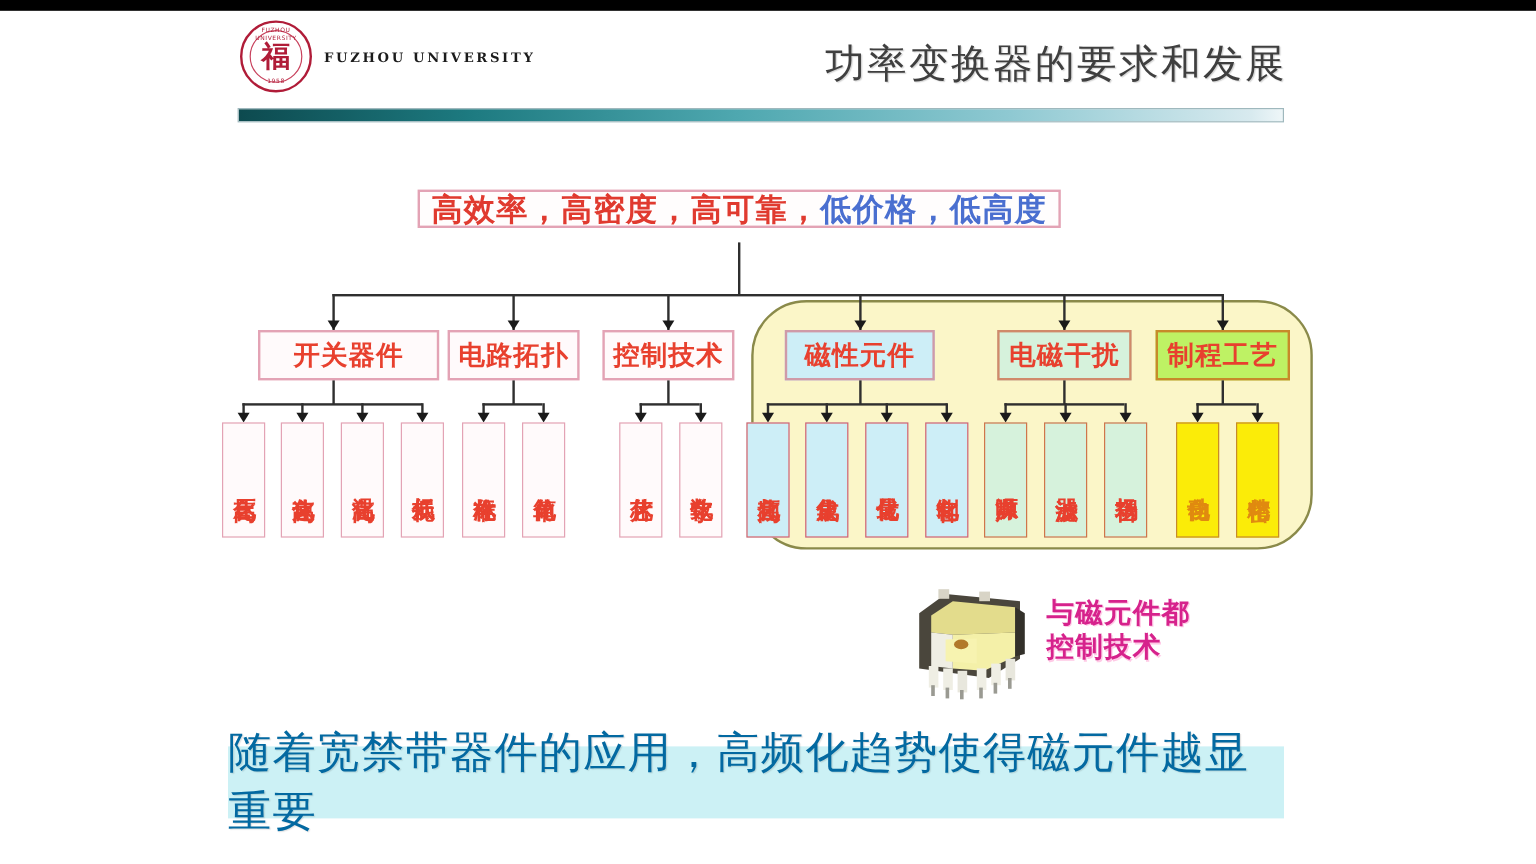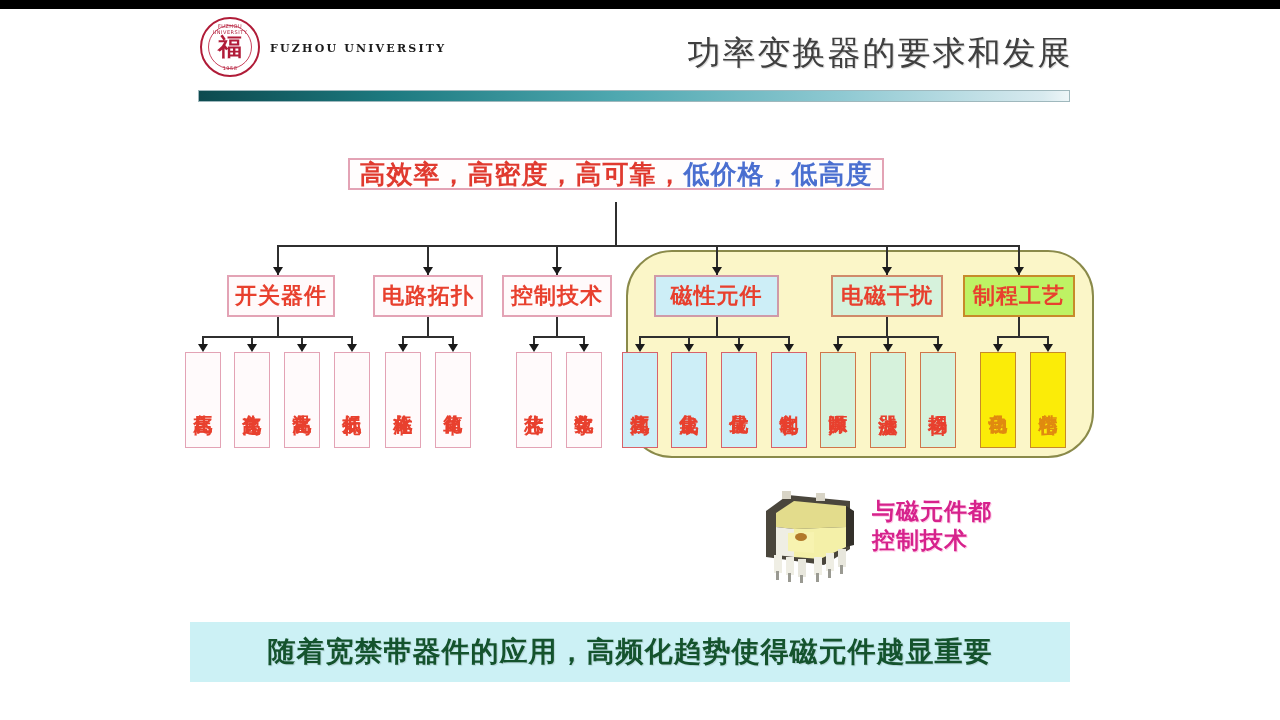--- a/index.html
+++ b/index.html
@@ -82,22 +82,22 @@
   #transformer{position:absolute;left:758px;top:487px;width:100px;height:96px;}
   
   #annotation{position:absolute;left:872px;top:497px;width:190px;
      font-family:"DejaVu Serif","Liberation Serif",serif;font-weight:bold;font-size:23px;
      line-height:1.25;color:#d6228c;letter-spacing:1px;
      text-shadow:1px 1px 0 rgba(255,180,220,.7);}
 
   
   #banner{position:absolute;left:190px;top:622px;width:880px;height:60px;
      background:#ccf1f5;display:flex;align-items:center;justify-content:center;}
-  #banner-text{font-family:"DejaVu Serif","Liberation Serif",serif;font-weight:bold;
-     font-size:28px;color:#14532d;letter-spacing:1px;
+  #banner-text{font-family:"DejaVu Serif","Liberation Serif",serif;font-weight:normal;
+     font-size:36px;color:#0369a1;letter-spacing:1px;
      text-shadow:1px 1px 1px rgba(0,0,0,.12);}
 </style>
 </head>
 <body>
 
 <div id="top-bar"></div>
 
 <div id="header">
 
   <div id="logo-wrap">
@@ -135,21 +135,21 @@
   <div class="arrow" style="left:423px;top:157px;"></div>
   <div class="wire v" style="left:556px;top:135px;height:30px;"></div>
   <div class="arrow" style="left:552px;top:157px;"></div>
   <div class="wire v" style="left:716px;top:135px;height:30px;"></div>
   <div class="arrow" style="left:712px;top:157px;"></div>
   <div class="wire v" style="left:886px;top:135px;height:30px;"></div>
   <div class="arrow" style="left:882px;top:157px;"></div>
   <div class="wire v" style="left:1018px;top:135px;height:30px;"></div>
   <div class="arrow" style="left:1014px;top:157px;"></div>
 
-  <div class="node l2 pink" style="left:227px;top:165px;width:108px;">开关器件</div>
+  <div class="node l2 pink" style="left:215px;top:165px;width:151px;">开关器件</div>
   <div class="node l2 pink" style="left:373px;top:165px;width:110px;">电路拓扑</div>
   <div class="node l2 pink" style="left:502px;top:165px;width:110px;">控制技术</div>
   <div class="node l2 cyan" style="left:654px;top:165px;width:125px;">磁性元件</div>
   <div class="node l2 green" style="left:831px;top:165px;width:112px;">电磁干扰</div>
   <div class="node l2 yellow" style="left:963px;top:165px;width:112px;">制程工艺</div>
 
   <div class="wire v" style="left:277px;top:207px;height:20px;"></div>
   <div class="wire h" style="left:202px;top:226px;width:150px;"></div>
   <div class="wire v" style="left:202px;top:226px;height:14px;"></div>
   <div class="arrow" style="left:198px;top:234px;"></div>

